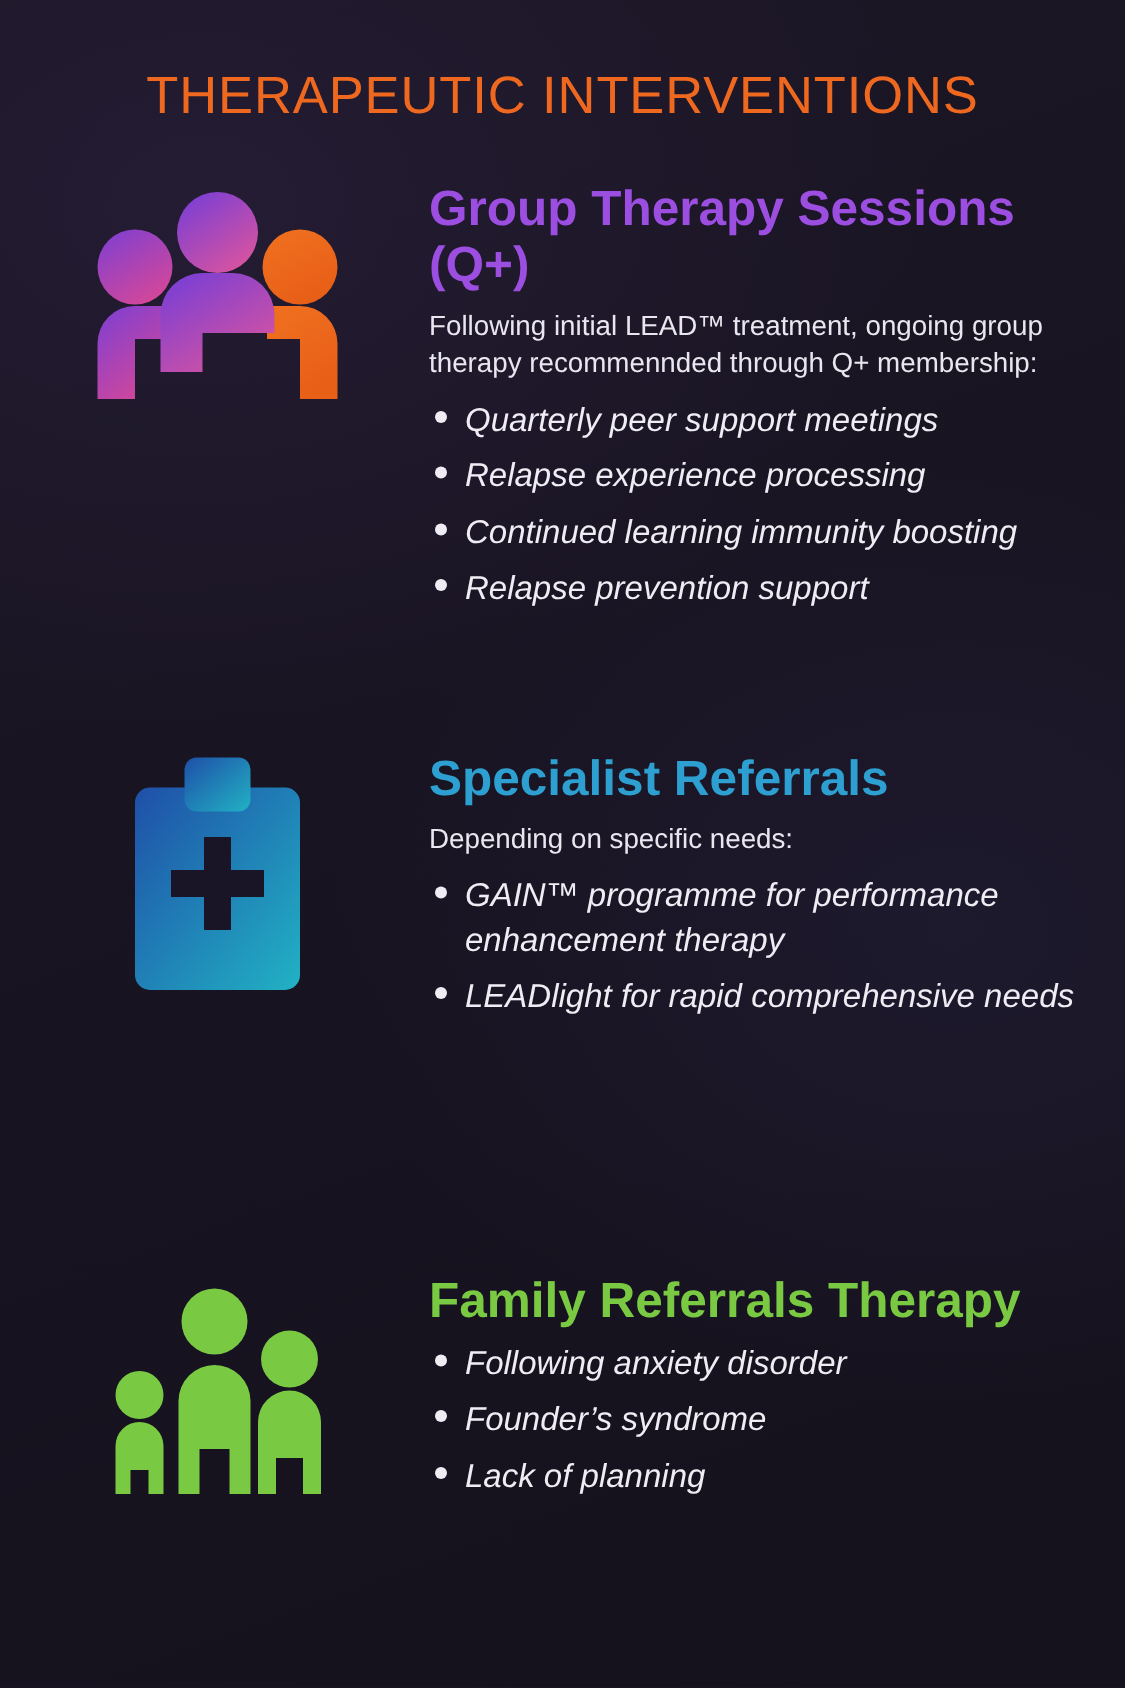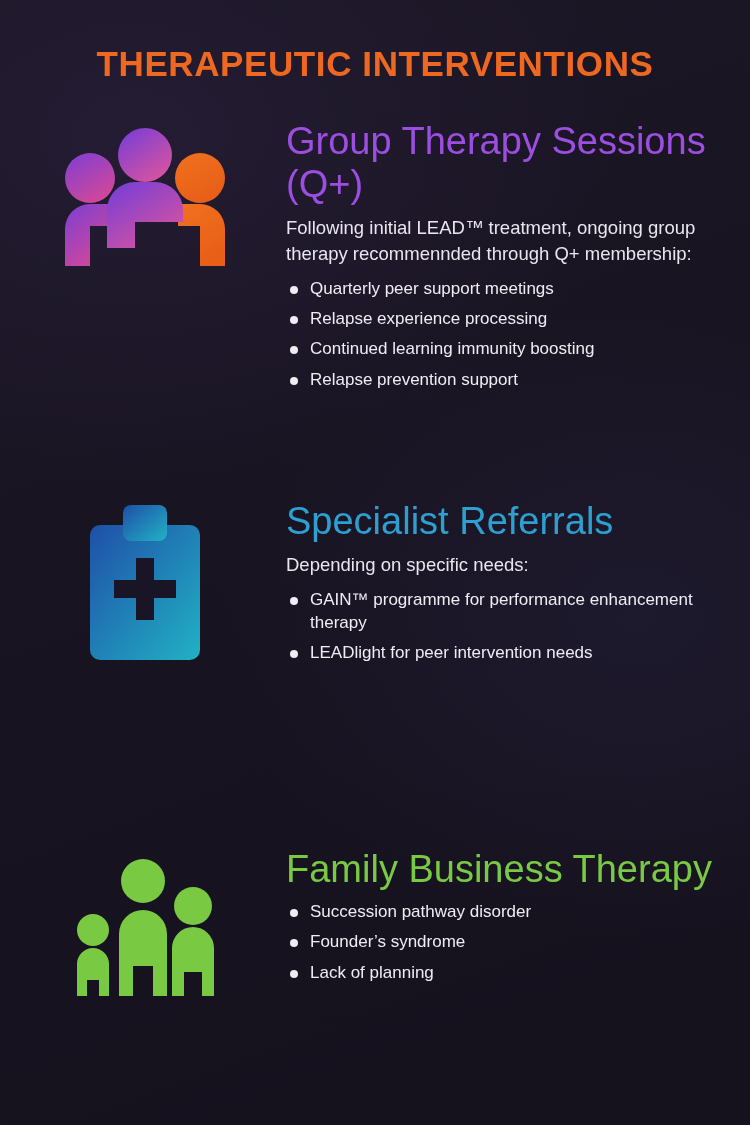--- a/index.html
+++ b/index.html
@@ -25,21 +25,21 @@
     overflow: hidden;
   }
 
   .title {
     position: absolute;
     top: 44px;
     left: 0;
     width: 750px;
     text-align: center;
     font-size: 35px;
-    font-weight: bold;
+    font-weight: normal;
     letter-spacing: 0.6px;
     color: #ef6820;
     text-transform: uppercase;
   }
 
   .section {
     position: absolute;
     left: 0;
     width: 750px;
   }
@@ -57,22 +57,22 @@
   }
 
   .text-col {
     position: absolute;
     left: 286px;
     top: 0;
     width: 440px;
   }
 
   .heading {
-    font-size: 38px;
-    font-weight: normal;
+    font-size: 33px;
+    font-weight: bold;
     line-height: 1.13;
     margin: 0 0 9px 0;
   }
   .h-purple { color: #9b4ee0; }
   .h-blue   { color: #2d9fd0; }
   .h-green  { color: #7ac943; }
 
   .lede {
     font-size: 18.5px;
     color: #e9e6ef;
@@ -82,23 +82,24 @@
 
   ul.bullets {
     list-style: none;
     margin: 0;
     padding: 0;
   }
   ul.bullets li {
     position: relative;
     padding-left: 24px;
     margin-bottom: 7px;
-    font-size: 17px;
+    font-size: 22px;
     line-height: 1.37;
     color: #efecf4;
+    font-style: italic;
   }
   ul.bullets li::before {
     content: "";
     position: absolute;
     left: 4px;
     top: 9px;
     width: 8px;
     height: 8px;
     border-radius: 50%;
     background: currentColor;
@@ -167,21 +168,21 @@
         <rect x="73" y="5" width="44" height="36" rx="8" fill="url(#gBlue)"></rect>
         <rect x="83" y="0" width="24" height="16" rx="5" fill="#1a1526" opacity="0"></rect>
         <path d="M86 58 h18 v22 h22 v18 h-22 v22 h-18 v-22 h-22 v-18 h22 z" fill="#1a1526"></path>
       </svg>
     </div>
     <div class="text-col">
       <div class="heading h-blue">Specialist Referrals</div>
       <p class="lede">Depending on specific needs:</p>
       <ul class="bullets b-blue">
         <li>GAIN™ programme for performance enhancement therapy</li>
-        <li>LEADlight for peer intervention needs</li>
+        <li>LEADlight for rapid comprehensive needs</li>
       </ul>
     </div>
   </div>
 
   <div class="section sec-3">
     <div class="icon-col">
       <svg width="190" height="160" viewBox="0 0 190 160" aria-hidden="true">
         <g fill="#7ac943">
 
           <circle cx="43" cy="82" r="16"></circle>
@@ -189,22 +190,22 @@
 
           <circle cx="93" cy="33" r="22"></circle>
           <path d="M69 148 v-62 a24 24 0 0 1 24-24 a24 24 0 0 1 24 24 v62 h-14 v-30 h-20 v30 z"></path>
 
           <circle cx="143" cy="58" r="19"></circle>
           <path d="M122 148 v-48 a21 21 0 0 1 21-21 a21 21 0 0 1 21 21 v48 h-12 v-24 h-18 v24 z"></path>
         </g>
       </svg>
     </div>
     <div class="text-col">
-      <div class="heading h-green">Family Business Therapy</div>
+      <div class="heading h-green">Family Referrals Therapy</div>
       <ul class="bullets b-green">
-        <li>Succession pathway disorder</li>
+        <li>Following anxiety disorder</li>
         <li>Founder’s syndrome</li>
         <li>Lack of planning</li>
       </ul>
     </div>
   </div>
 
 </div>
 
 </body></html>

